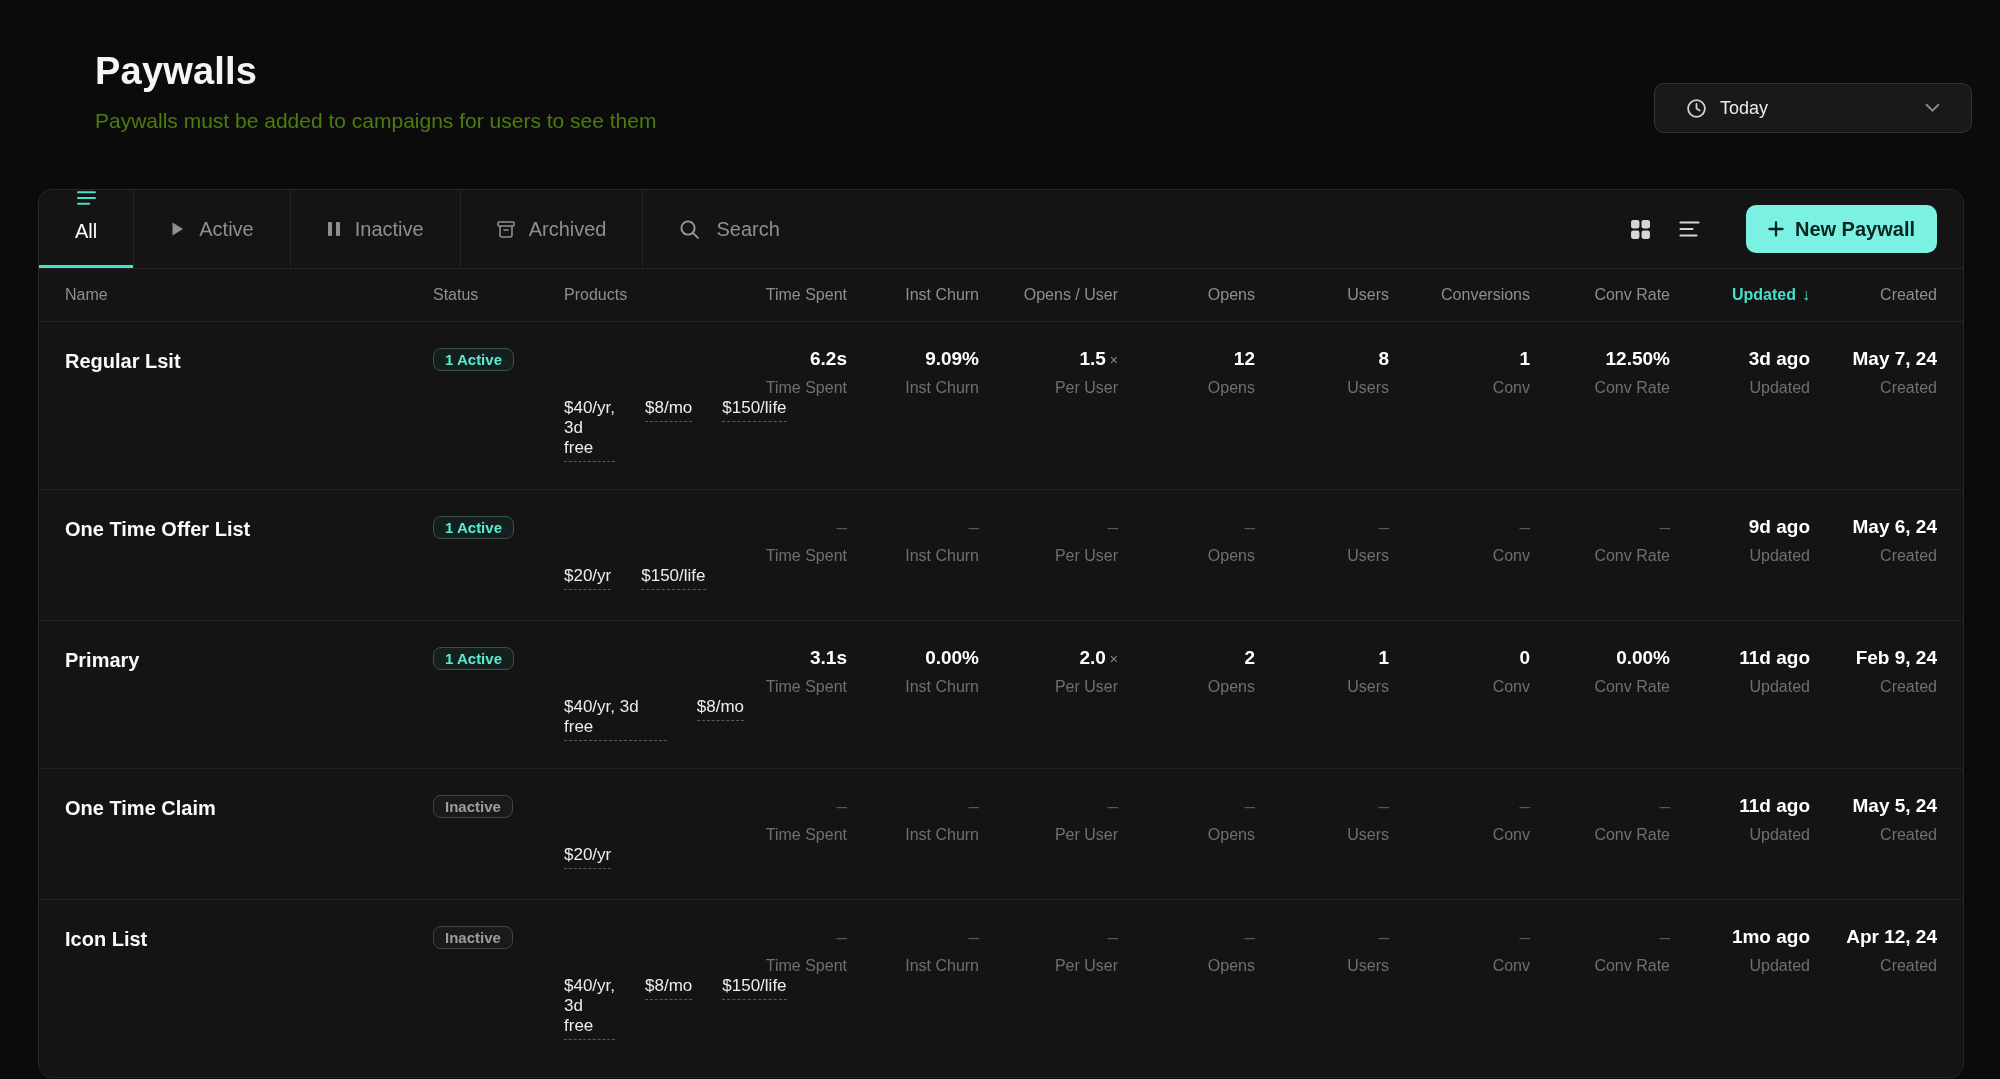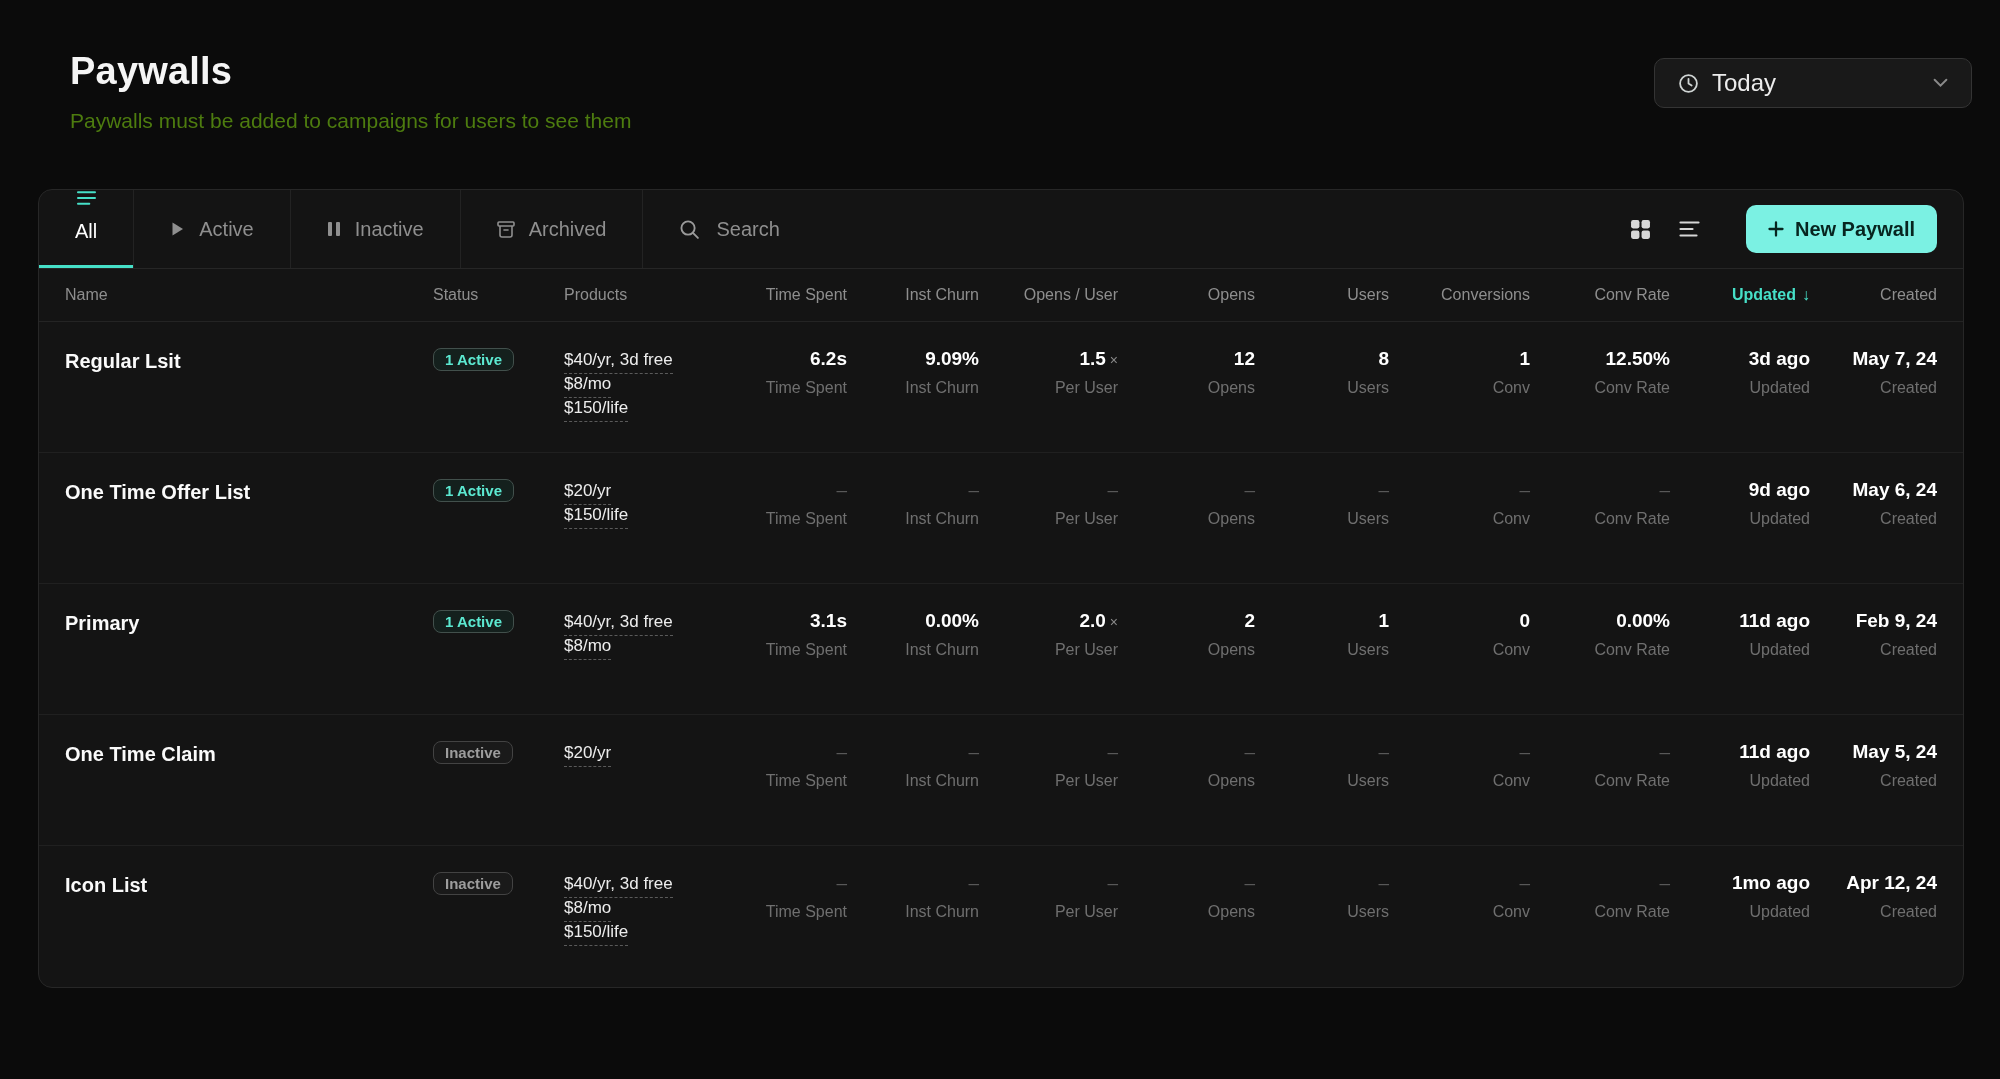--- a/index.html
+++ b/index.html
@@ -4,29 +4,29 @@
 <style>
   * { box-sizing: border-box; margin: 0; padding: 0; }
   html, body { width: 2000px; height: 1079px; overflow: hidden; }
   body {
     background: #0b0b0b;
     font-family: "Liberation Sans", "DejaVu Sans", sans-serif;
     color: #ffffff;
   }
 
   
-  .page-header { display: flex; justify-content: space-between; align-items: flex-start; padding: 50px 28px 0 70px; }
+  .page-header { display: flex; justify-content: space-between; align-items: flex-end; padding: 50px 28px 0 70px; margin-left: 25px; }
   .page-title { font-size: 38px; font-weight: 700; color: #f5f5f5; letter-spacing: .2px; }
   .page-subtitle { margin-top: 16px; font-size: 21px; color: #4d7c0f; font-weight: 400; }
 
   .date-filter {
     display: flex; align-items: center; gap: 13px;
-    width: 318px; height: 50px; padding: 0 23px; margin-top: 8px;
+    width: 318px; height: 50px; padding: 0 31px; margin-top: 8px;
     background: #191919; border: 1px solid #343434; border-radius: 10px;
-    color: #ececec; font-size: 24px; font-family: inherit; cursor: pointer;
+    color: #ececec; font-size: 18px; font-family: inherit; cursor: pointer;
   }
   .date-filter .chevron { margin-left: auto; display: flex; }
   .icon { display: inline-flex; align-items: center; }
 
   
   .panel { margin: 56px 36px 0 38px; background: #141414; border: 1px solid #272727; border-radius: 14px; overflow: hidden; }
 
   
   .toolbar { display: flex; align-items: stretch; height: 79px; border-bottom: 1px solid #262626; }
   .tab { position: relative; display: flex; align-items: center; gap: 14px; padding: 0 36px;
@@ -58,21 +58,21 @@
 
   .trow { border-bottom: 1px solid #202020; padding: 26px 0 27px; min-height: 131px; align-items: start; cursor: pointer; }
   .trow:last-child { border-bottom: none; }
   .tbody { padding-bottom: 10px; }
 
   .name-cell { padding-left: 26px; font-size: 20px; font-weight: 700; color: #fafafa; padding-top: 2px; }
   .badge { display: inline-block; padding: 2px 11px; border-radius: 8px; font-size: 15px; font-weight: 600; border: 1px solid #474747; }
   .badge.active { color: #5ce9d1; background: #14201d; border-color: #42504c; }
   .badge.inactive { color: #9d9d9d; background: #1a1a1a; border-color: #434343; }
 
-  .products-cell { display: flex; flex-direction: column; align-items: flex-start; gap: 0; padding-top: 2px; }
+  .products-cell { display: flex; flex-direction: row; align-items: flex-start; gap: 30px; padding-top: 2px; margin-top: 48px; }
   .product { font-size: 17px; color: #ededed; border-bottom: 1px dashed #5a5a5a; padding-bottom: 3px; cursor: pointer; }
 
   .cell.metric { text-align: right; }
   .metric-value { font-size: 19px; font-weight: 700; color: #ffffff; }
   .metric-value.empty { color: #585858; font-weight: 400; }
   .metric-value .suffix { font-size: 14px; color: #8a8a8a; font-weight: 400; margin-left: 4px; }
   .metric-label { margin-top: 9px; font-size: 16px; color: #6f6f6f; }
   .trow > .cell:last-child { padding-right: 26px; }
 </style>
 </head>

